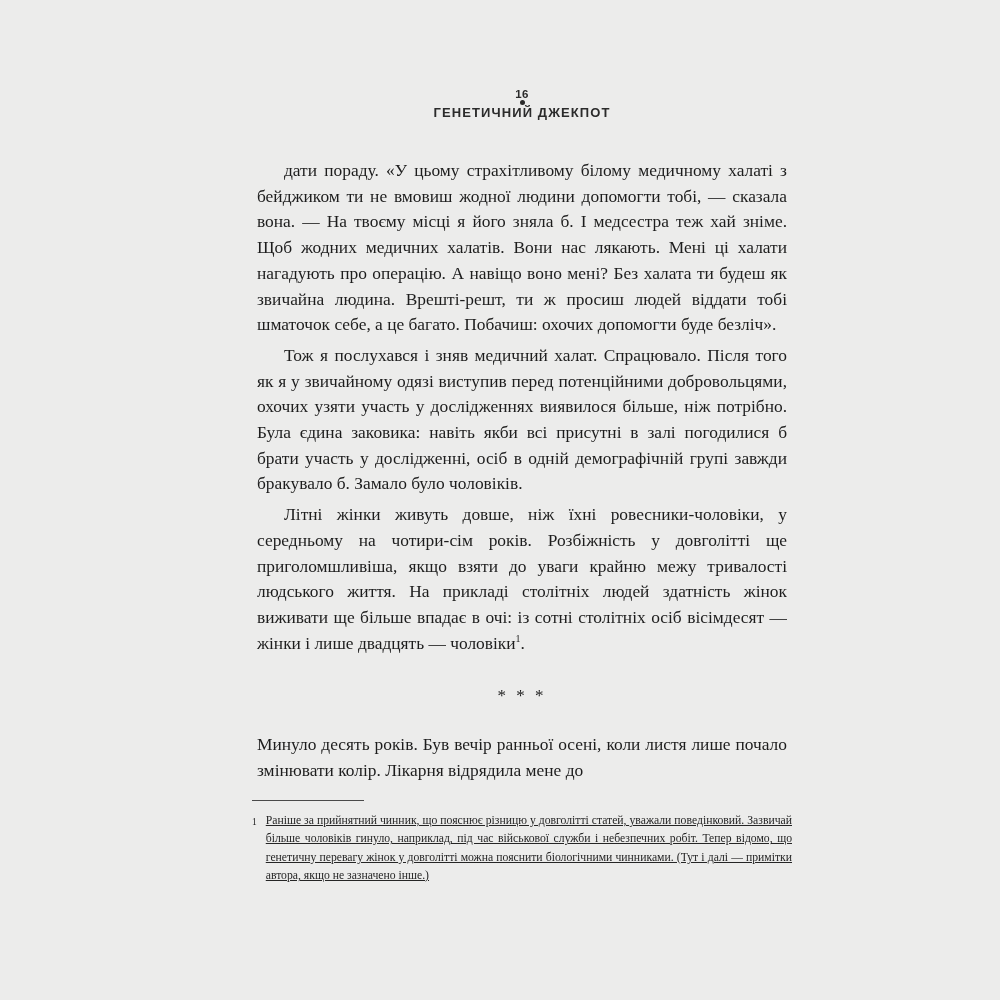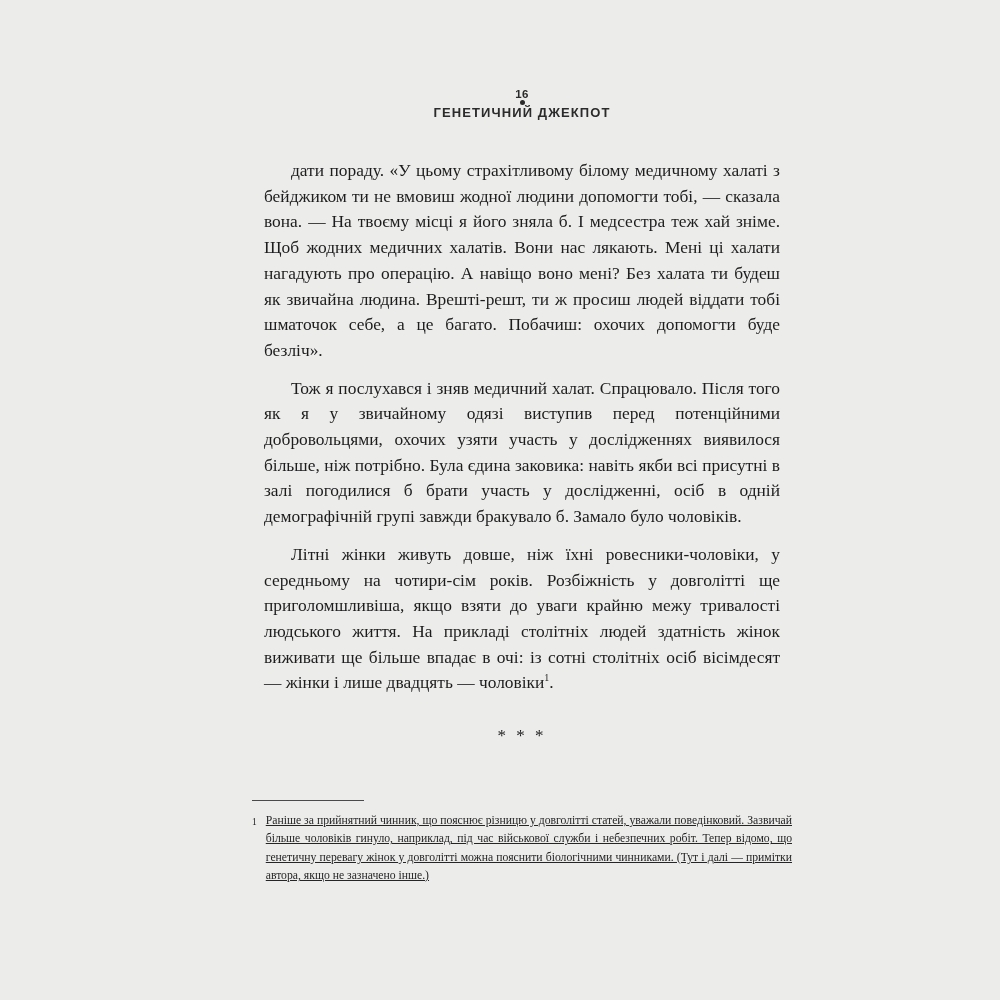--- a/index.html
+++ b/index.html
@@ -45,21 +45,21 @@
   }
   .head-title {
     font-family: "Liberation Sans", sans-serif;
     font-size: 13px;
     font-weight: bold;
     letter-spacing: 1.1px;
     color: #2b2b2b;
     text-transform: uppercase;
   }
   .body-text p {
-    margin: 12px;
+    margin: 5px;
     font-size: 17.4px;
     line-height: 25.7px;
     color: #1d1d1d;
     text-align: justify;
     text-indent: 27px;
     hyphens: manual;
   }
   .body-text p.no-indent {
     text-indent: 0;
   }
@@ -116,20 +116,21 @@
       <span class="head-title">ГЕНЕТИЧНИЙ ДЖЕКПОТ</span>
     </div>
 
     <div class="body-text">
       <p>дати пораду. «У цьому страхітливому білому медичному халаті з бейджиком ти не вмовиш жодної людини допомогти тобі, — сказала вона. — На твоєму місці я його зняла б. І медсестра теж хай зніме. Щоб жодних медичних халатів. Вони нас лякають. Мені ці халати нагадують про операцію. А навіщо воно мені? Без халата ти будеш як звичайна людина. Врешті-решт, ти ж просиш людей віддати тобі шматочок себе, а це багато. Побачиш: охочих допомогти буде безліч».</p>
       <p>Тож я послухався і зняв медичний халат. Спрацювало. Після того як я у звичайному одязі виступив перед потенційними добровольцями, охочих узяти участь у дослідженнях виявилося більше, ніж потрібно. Була єдина заковика: навіть якби всі присутні в залі погодилися б брати участь у дослідженні, осіб в одній демографічній групі завжди бракувало б. Замало було чоловіків.</p>
       <p><span>Літні жінки живуть довше, ніж їхні ровесники-чоловіки, у середньому на чотири-сім років. Розбіжність у довголітті ще приголомшливіша, якщо взяти до уваги крайню межу тривалості людського життя. На прикладі столітніх людей здатність жінок виживати ще більше впадає в очі: із сотні столітніх осіб </span><span class="italic">вісімдесят</span><span> — жінки і лише двадцять — чоловіки</span><sup>1</sup><span>.</span></p>
 
       <div class="sep">* * *</div>
 
+      <p class="no-indent">Минуло десять років. Був вечір ранньої осені, коли листя лише почало змінювати колір. Лікарня відрядила мене до</p>
     </div>
 
   </div>
 
   <div class="footnote-area">
     <div class="footnote-rule"></div>
     <div class="footnote">
       <span class="footnote-marker">1</span>
       <span class="footnote-text">Раніше за прийнятний чинник, що пояснює різницю у довголітті статей, уважали поведінковий. Зазвичай більше чоловіків гинуло, наприклад, під час військової служби і небезпечних робіт. Тепер відомо, що генетичну перевагу жінок у довголітті можна пояснити біологічними чинниками. (Тут і далі — примітки автора, якщо не зазначено інше.)</span>
     </div>

